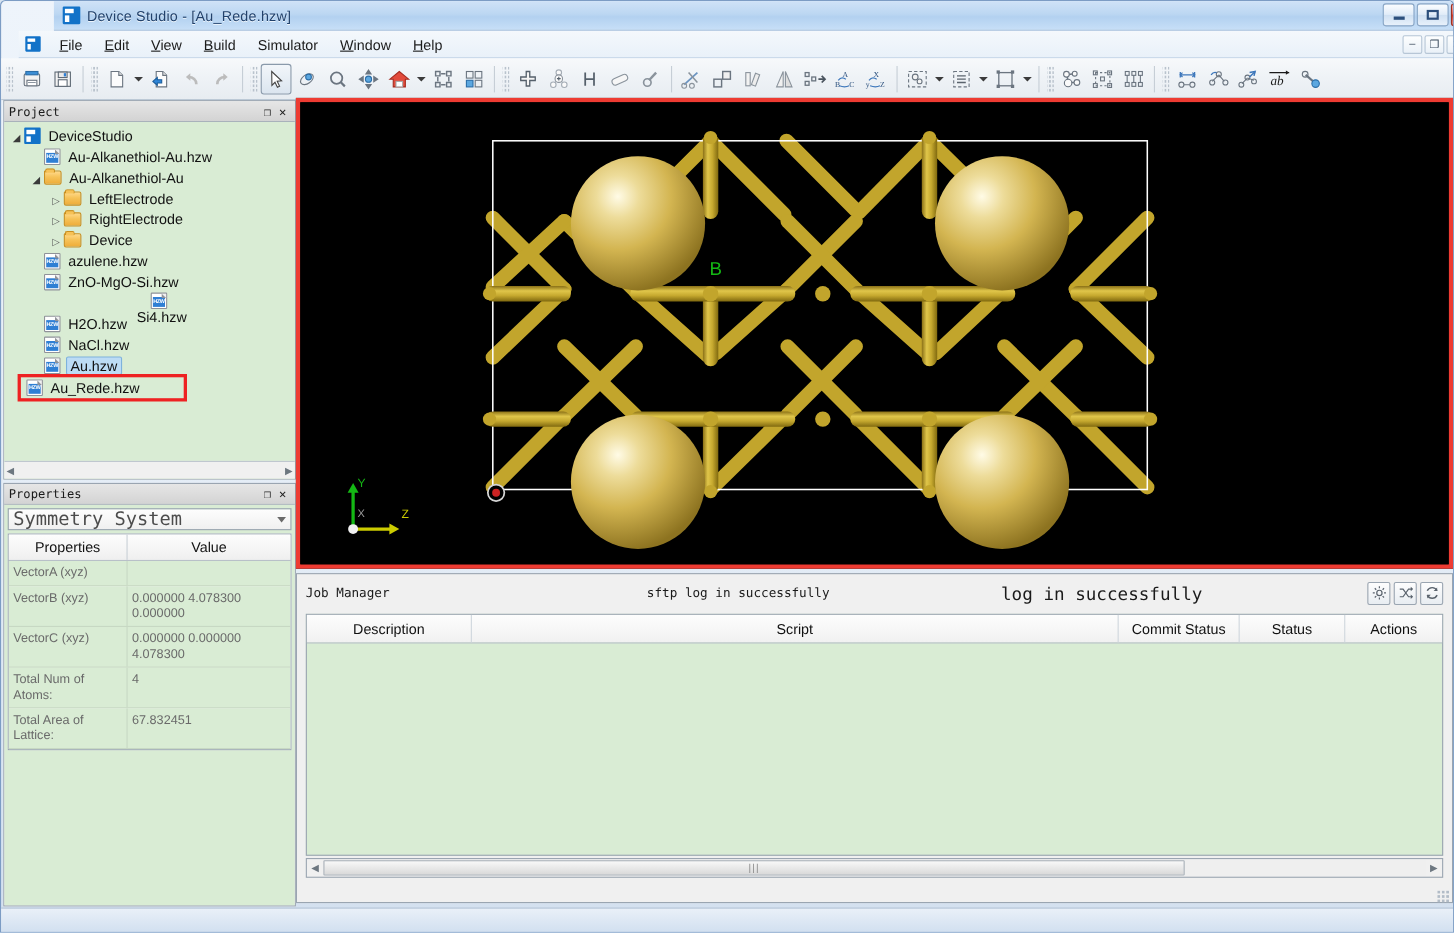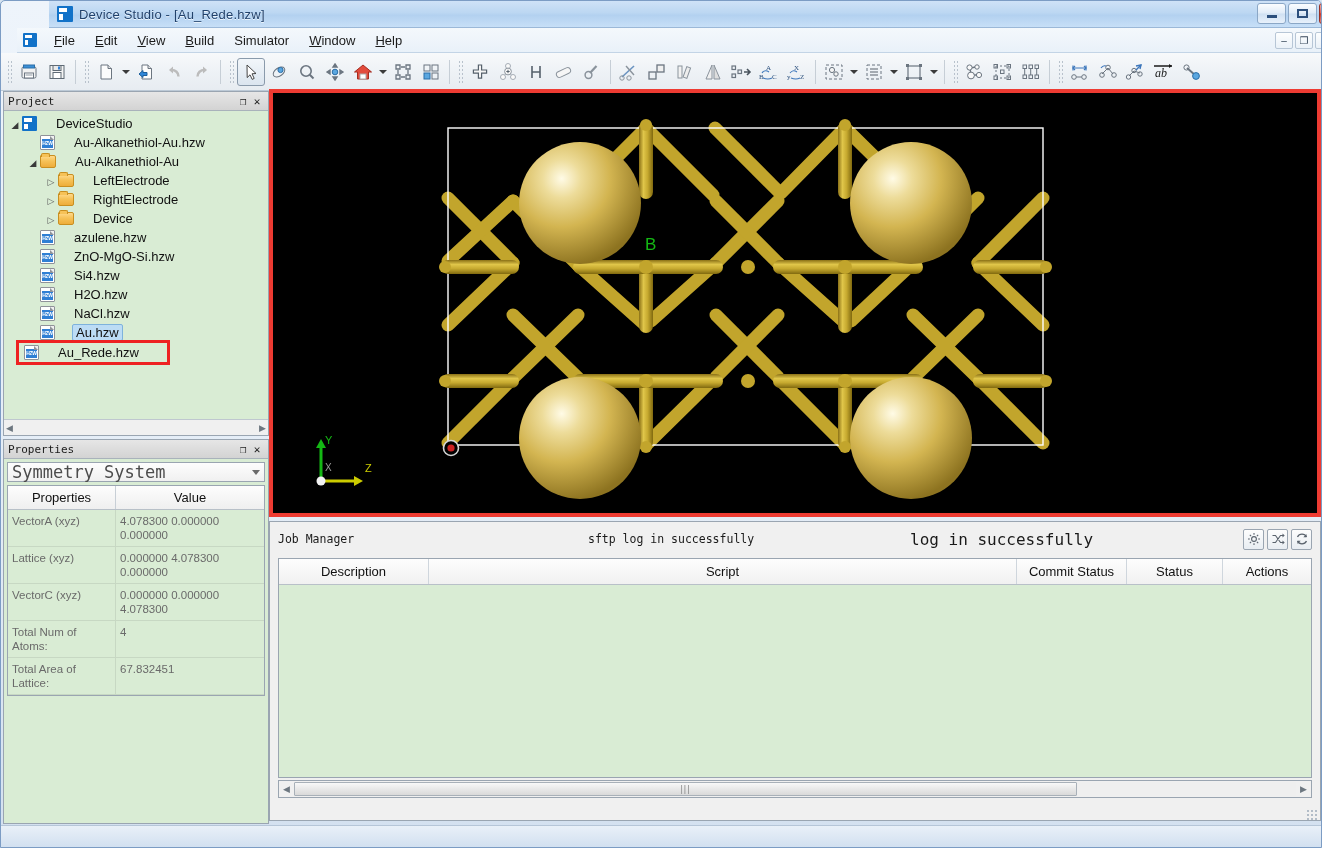--- a/index.html
+++ b/index.html
@@ -150,21 +150,21 @@
   .ico-hzw::after {
     content:""; position:absolute; right:0; top:0; border-width:0 4px 4px 0;
     border-style:solid; border-color:#8f9299 #f0f0f0;
   }
   .ico-ds {
     width:15px;height:15px;flex:0 0 auto;margin-right:5px;
     background:#1272c8;border-radius:1px;position:relative;overflow:hidden;
   }
   .ico-ds::before{content:"";position:absolute;left:2px;top:2px;width:8px;height:4px;background:#fff;}
   .ico-ds::after{content:"";position:absolute;left:2px;top:8px;width:4px;height:5px;background:#fff;}
-  .tlabel { padding: 0 2px; margin-left: 12px; }
+  .tlabel { padding: 0 2px; }
   .tnode.selected .tlabel {
     background: #bcdcf5; border: 1px solid #7eb2dc; border-radius: 2px; padding: 0 3px;
   }
   .tnode.boxed {
     outline: 3px solid #ee2222; outline-offset: -1px;
     width: 150px; margin-left: 14px; padding-left: 6px; height: 21px;
   }
   .red-arrow {
     position:absolute; left: 166px; top: 342px; width: 95px; height: 14px;
   }
@@ -666,21 +666,21 @@
           <div class="tnode" style="padding-left: 22px;">
             <span class="tw"></span>
             <span class="ico-hzw"></span>
             <span class="tlabel">azulene.hzw</span>
           </div>
           <div class="tnode" style="padding-left: 22px;">
             <span class="tw"></span>
             <span class="ico-hzw"></span>
             <span class="tlabel">ZnO-MgO-Si.hzw</span>
           </div>
-          <div class="tnode" style="padding-left: 22px;">
+          <div class="tnode" style="padding-left: 22px; flex-direction: column;">
             <span class="tw"></span>
             <span class="ico-hzw"></span>
             <span class="tlabel">Si4.hzw</span>
           </div>
           <div class="tnode" style="padding-left: 22px;">
             <span class="tw"></span>
             <span class="ico-hzw"></span>
             <span class="tlabel">H2O.hzw</span>
           </div>
           <div class="tnode" style="padding-left: 22px;">
@@ -723,24 +723,23 @@
         <span class="carrow"></span>
       </div>
       <div class="ptable">
         <div class="ph">
           <div class="pc1">Properties</div>
           <div class="pc2">Value</div>
         </div>
         <div id="properties-rows">
             <div class="pr">
               <div class="pc1">VectorA (xyz)</div>
-              <div class="pc2">4.078300 0.000000 0.000000</div>
             </div>
             <div class="pr">
-              <div class="pc1">Lattice (xyz)</div>
+              <div class="pc1">VectorB (xyz)</div>
               <div class="pc2">0.000000 4.078300 0.000000</div>
             </div>
             <div class="pr">
               <div class="pc1">VectorC (xyz)</div>
               <div class="pc2">0.000000 0.000000 4.078300</div>
             </div>
             <div class="pr">
               <div class="pc1">Total Num of Atoms:</div>
               <div class="pc2">4</div>
             </div>

